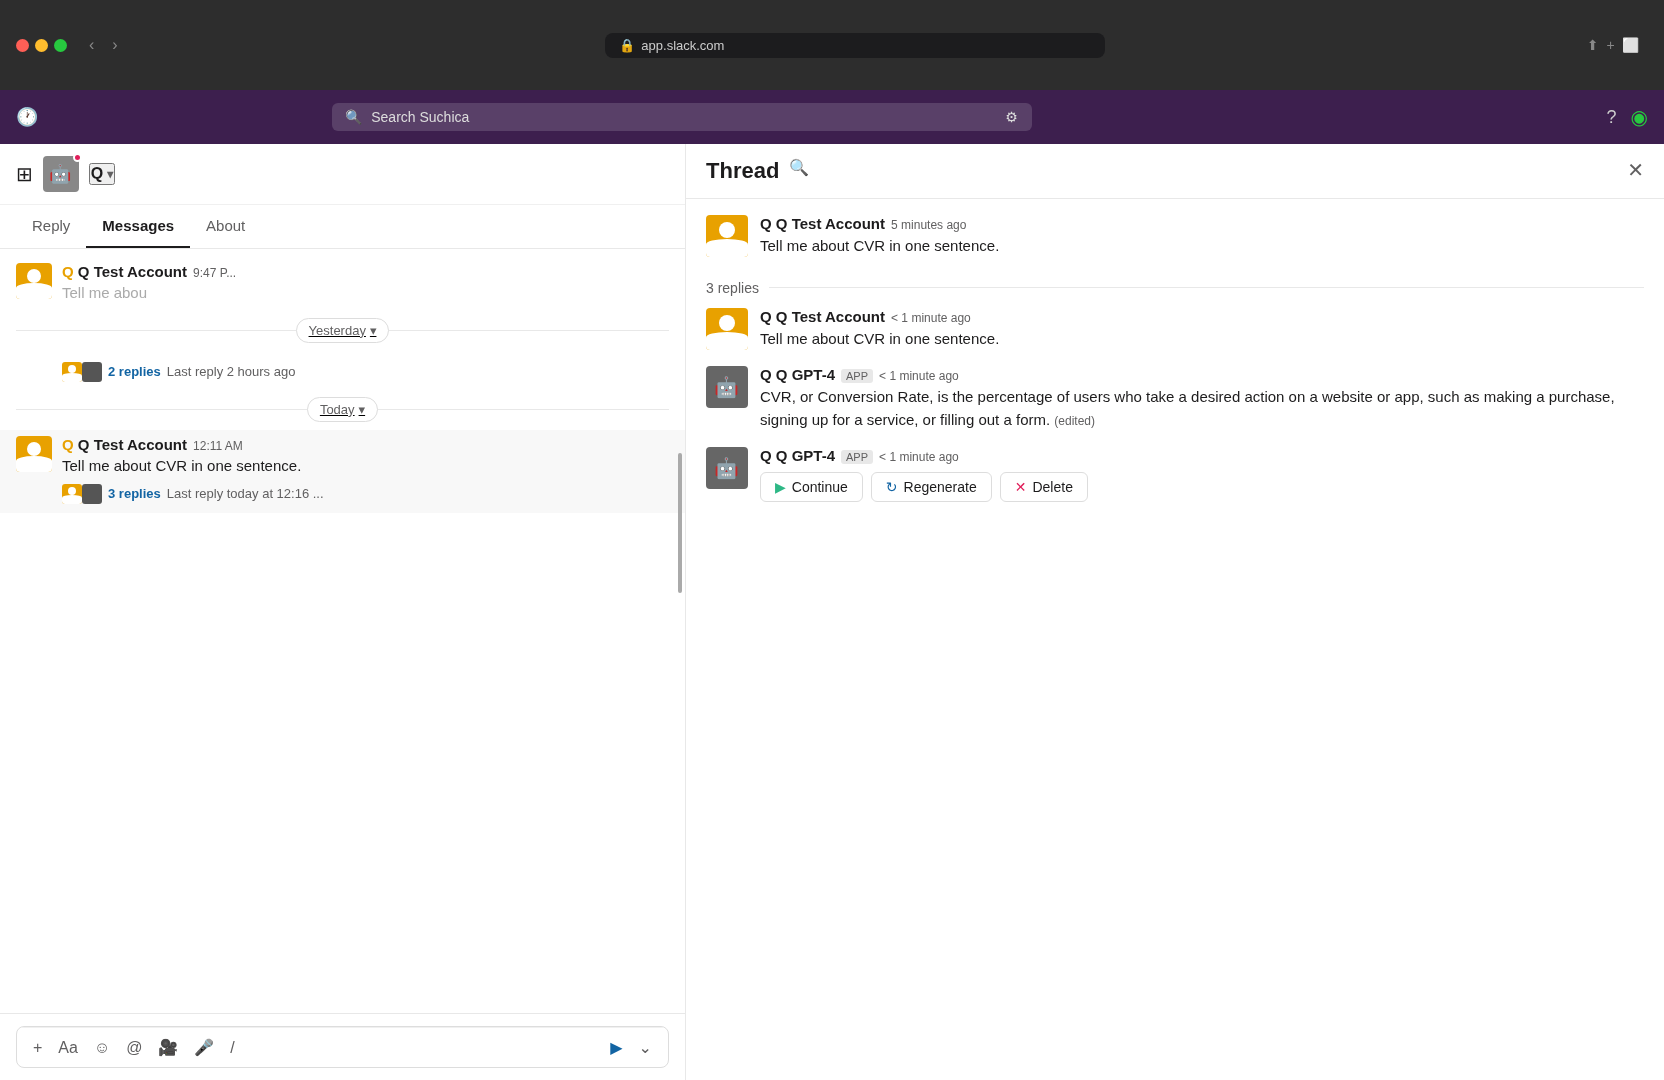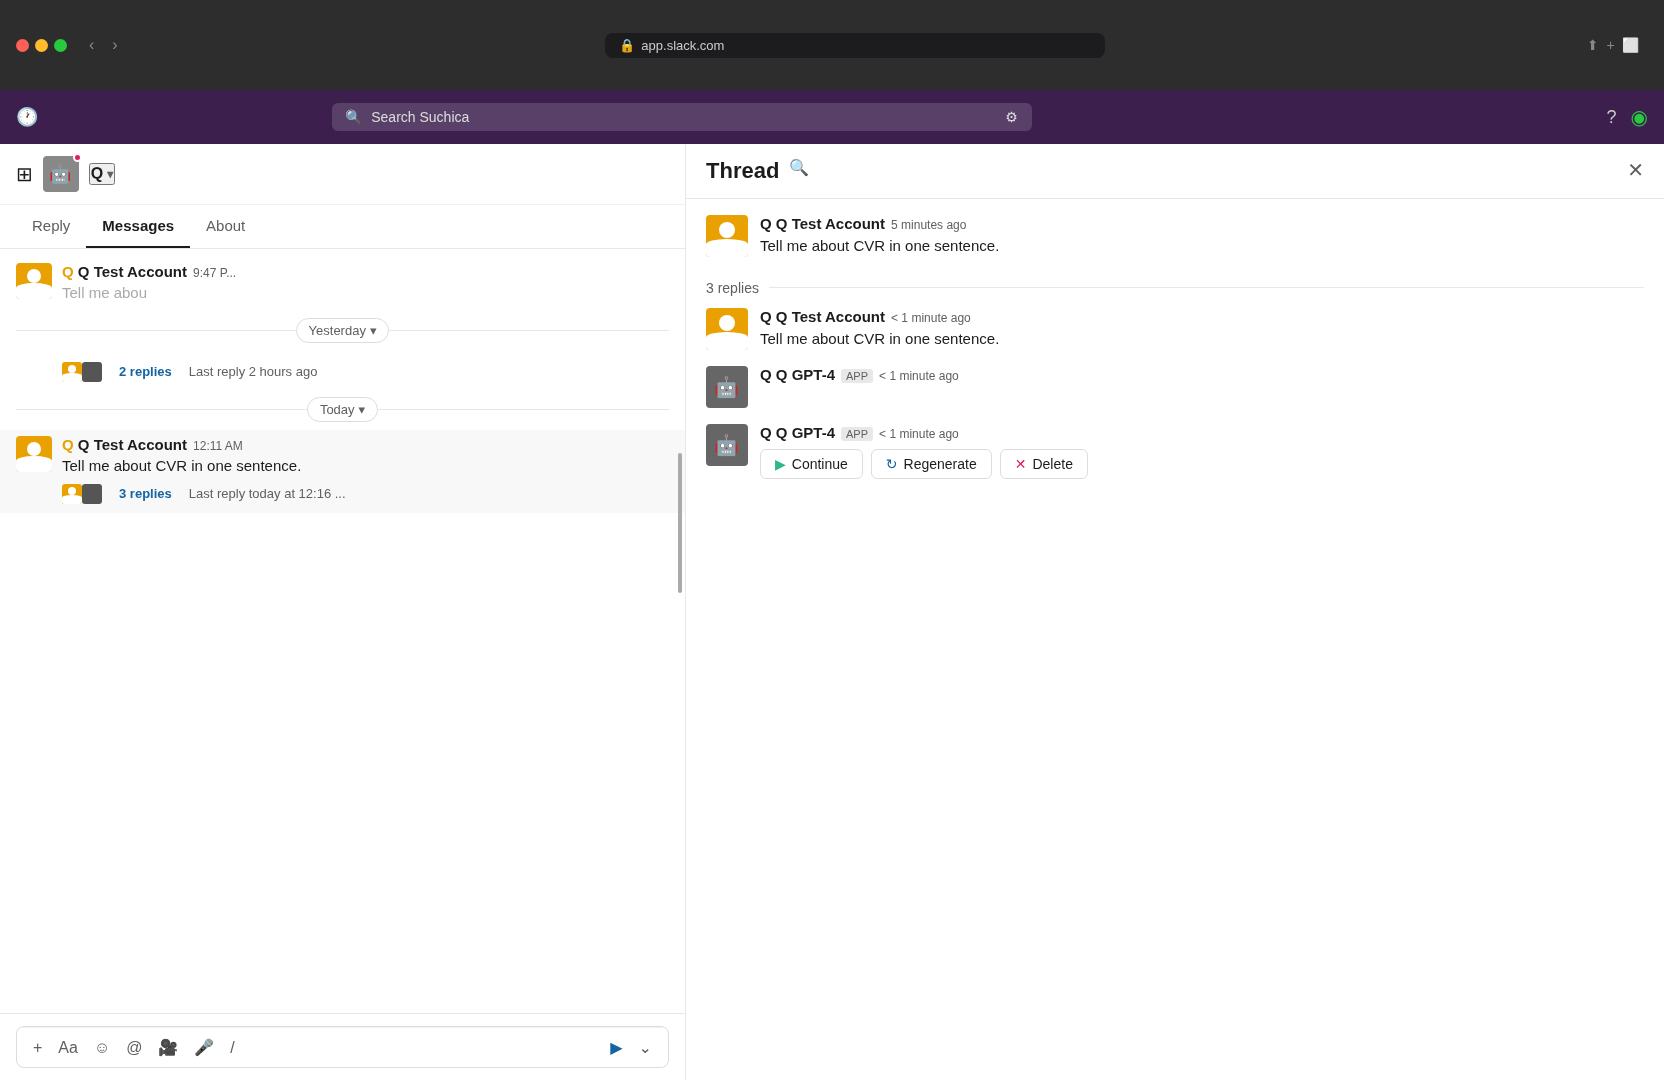--- a/index.html
+++ b/index.html
@@ -128,20 +128,21 @@
       position: relative;
     }
 
     
     .date-divider {
       display: flex;
       align-items: flex-end;
       justify-content: center;
       padding: 8px 16px;
       position: relative;
+      text-decoration: underline;
     }
     .date-divider::before {
       content: '';
       position: absolute;
       left: 16px;
       right: 16px;
       top: 50%;
       border-top: 1px solid #e8e8e8;
     }
     .date-badge {
@@ -180,21 +181,21 @@
     .message-header { display: flex; align-items: baseline; gap: 6px; flex-wrap: wrap; }
     .message-author { font-weight: 700; font-size: 15px; color: #1d1c1d; }
     .message-author .q-icon { color: #e8a100; font-weight: 900; }
     .message-time { font-size: 12px; color: #616061; }
     .message-text { font-size: 15px; color: #1d1c1d; margin-top: 2px; line-height: 1.46; }
     .message-text.faded { color: #aaa; }
 
     .replies-row {
       display: flex;
       align-items: center;
-      gap: 17px;
+      gap: 6px;
       margin-top: 4px;
       padding: 3px 0;
     }
     .reply-avatars { display: flex; }
     .replies-link { color: #1264a3; font-size: 13px; font-weight: 700; cursor: pointer; }
     .reply-time { font-size: 13px; color: #616061; }
 
     
     .message-input-area {
       padding: 12px 16px;
@@ -687,20 +688,24 @@
         </div>
       </div>
 
       <div class="thread-message">
         <div class="large-bot-avatar">🤖</div>
         <div class="thread-message-content">
           <div class="thread-message-header">
             <span class="thread-author">Q <span>Q GPT-4</span></span>
             <span class="app-badge">APP</span>
             <span class="thread-time">&lt; 1 minute ago</span>
+          </div>
+          <div class="thread-text">
+            <span>CVR, or Conversion Rate, is the percentage of users who take a desired action on a website or app, such as making a purchase, signing up for a service, or filling out a form.</span>
+            <span class="edited-tag">(edited)</span>
           </div>
         </div>
       </div>
 
       <div class="thread-message">
         <div class="large-bot-avatar">🤖</div>
         <div class="thread-message-content">
           <div class="thread-message-header">
             <span class="thread-author">Q <span>Q GPT-4</span></span>
             <span class="app-badge">APP</span>

